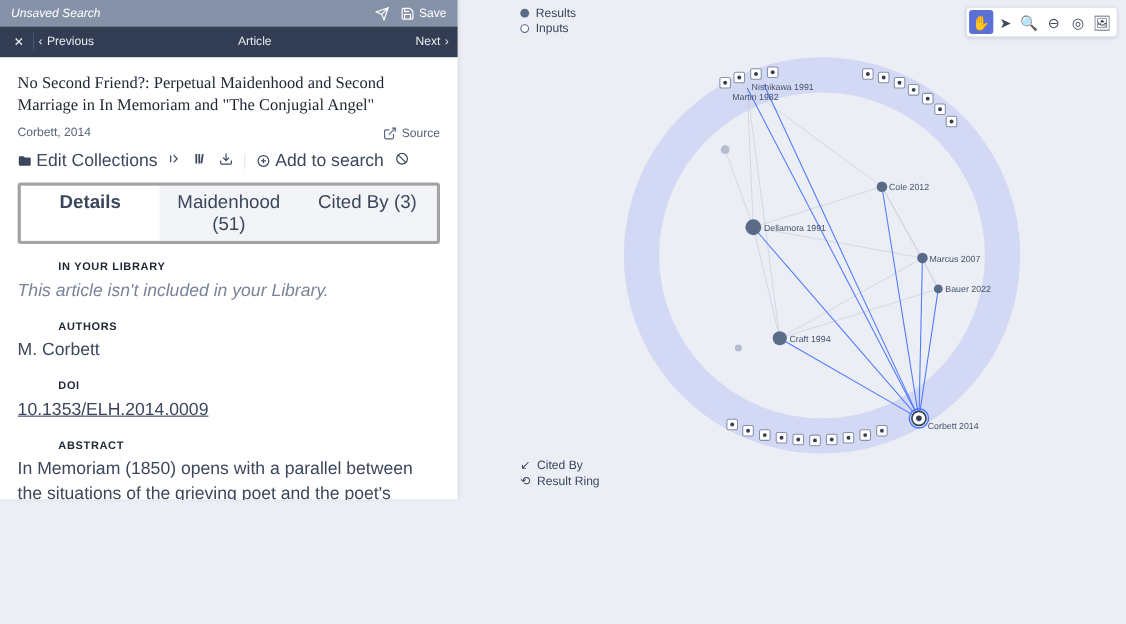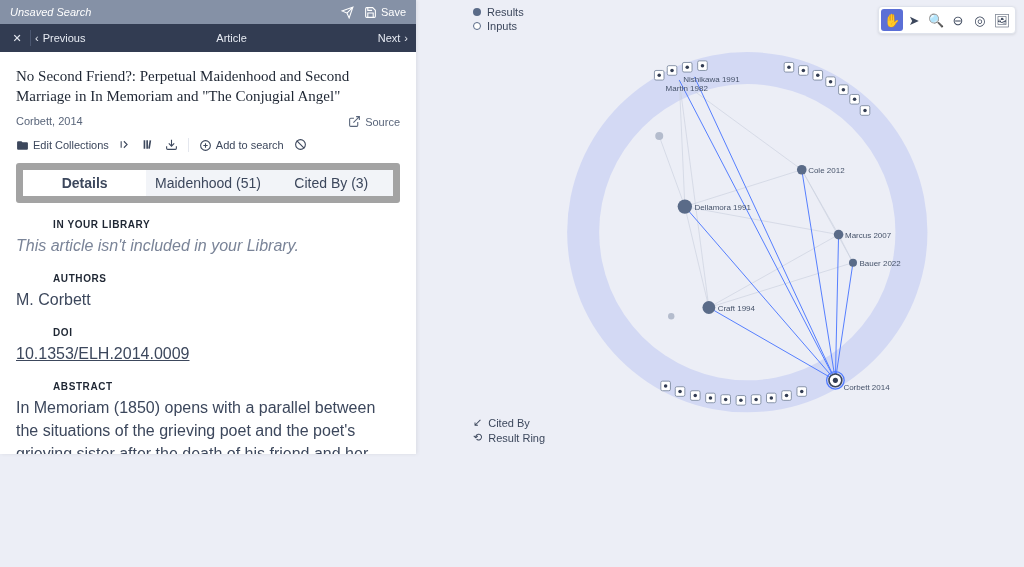--- a/index.html
+++ b/index.html
@@ -13,24 +13,24 @@
   .navbar { height: 28px; background: #323c52; color: #e7ebf3; display: flex; align-items: center; padding: 0 8px; font-size: 11px; }
   .navbar .close { width: 18px; text-align: center; cursor: pointer; }
   .navbar .sep { width: 1px; height: 16px; background: #4a5670; margin: 0 4px; }
   .navbar .prev, .navbar .next { display: flex; align-items: center; gap: 4px; cursor: pointer; }
   .navbar .mid { flex: 1; text-align: center; font-weight: 500; }
   .content { flex: 1; overflow: auto; padding: 14px 16px; }
   h1.title { font-size: 15px; font-weight: 400; line-height: 1.35; color: #1e2633; font-family: Georgia, serif; }
   .subline { display: flex; align-items: center; margin-top: 8px; font-size: 11px; color: #59657a; }
   .subline .spacer { flex: 1; }
   .subline .src { display: flex; align-items: flex-end; gap: 4px; cursor: pointer; }
-  .toolbar { display: flex; align-items: center; gap: 10px; margin-top: 10px; font-size: 11px; color: #3c475c; }
+  .toolbar { display: flex; align-items: center; gap: 10px; margin-top: 10px; font-size: 16px; color: #3c475c; }
   .toolbar .btn { display: flex; align-items: center; gap: 4px; cursor: pointer; }
   .toolbar .iconbtn { cursor: pointer; }
-  .tabs { display: flex; margin-top: 10px; border: 7px solid #a3a3a3; border-radius: 3px; overflow: hidden; font-size: 14px; }
+  .tabs { display: flex; margin-top: 10px; border: 3px solid #a3a3a3; border-radius: 3px; overflow: hidden; font-size: 17px; }
   .tab { flex: 1; text-align: center; padding: 5px 0; background: #f2f4f8; cursor: pointer; color: #3c475c; }
   .tab.active { background: #fff; font-weight: 600; }
   .section-h { font-size: 10px; letter-spacing: .06em; color: #1e2633; font-weight: 700; margin-top: 16px; padding-left: 37px; }
   .section-body { font-size: 16px; color: #3c475c; margin-top: 4px; line-height: 1.45; }
   .section-body.italic { font-style: italic; color: #7a8498; }
   .doi { text-decoration: underline; color: #3c475c; cursor: pointer; }
   
   .right { flex: 1; position: relative; margin-left: 45px; }
   .legend-top { position: absolute; top: 6px; left: 12px; font-size: 11px; color: #3c475c; }
   .legend-top .row, .legend-bot .row { display: flex; align-items: center; gap: 6px; margin-bottom: 2px; }

